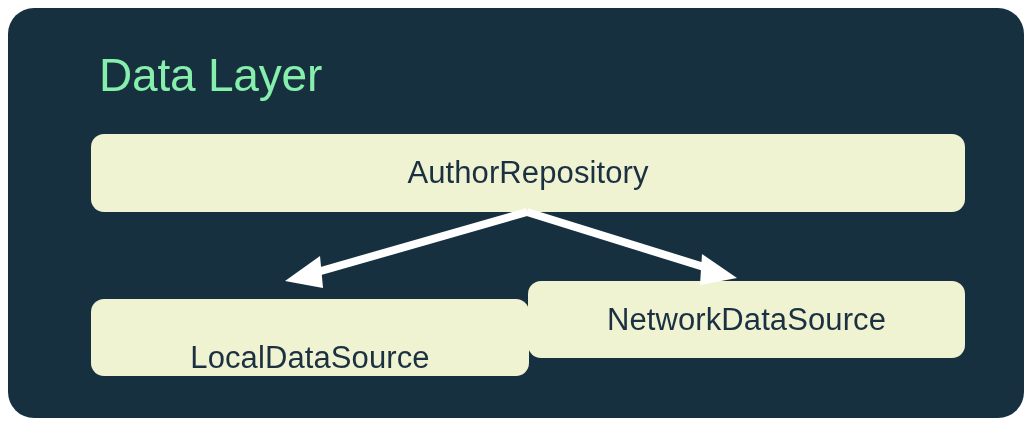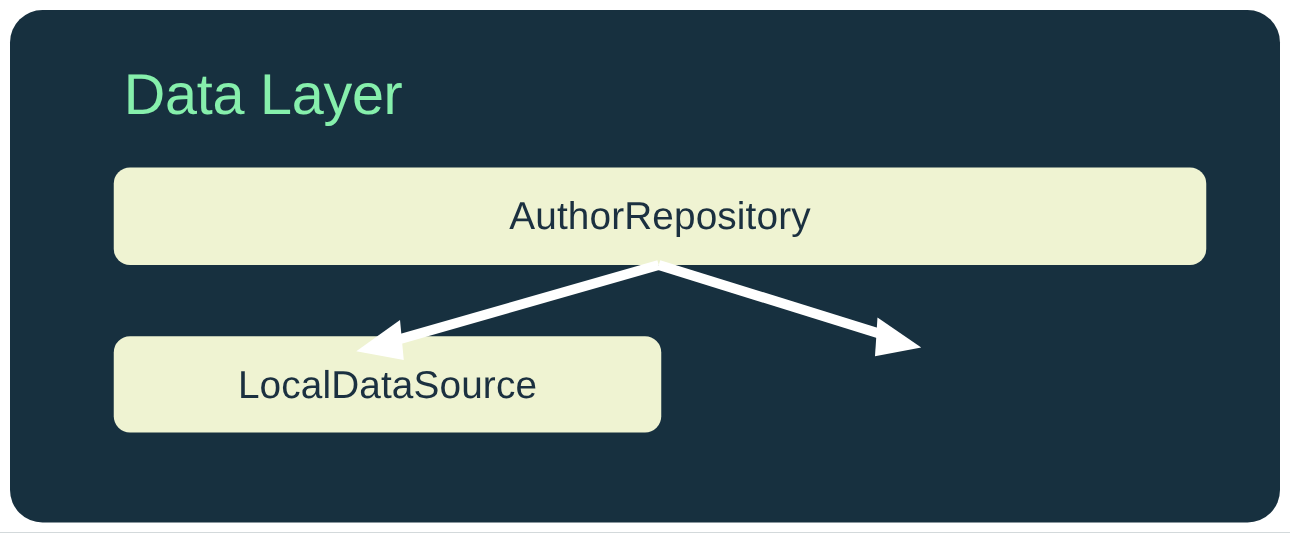--- a/index.html
+++ b/index.html
@@ -67,23 +67,24 @@
 
   .node-repository {
     left: 91px;
     top: 134px;
     width: 874px;
     height: 78px;
   }
 
   .node-local {
     left: 91px;
-    top: 269px;
+    top: 299px;
     width: 438px;
     height: 77px;
+    align-items: flex-end;
   }
 
   .node-network {
     left: 528px;
     top: 281px;
     width: 437px;
     height: 77px;
   }
 
   
@@ -106,20 +107,23 @@
   </div>
 
   <div class="node node-repository">
     <span>AuthorRepository</span>
   </div>
 
   <div class="node node-local">
     <span>LocalDataSource</span>
   </div>
 
+  <div class="node node-network">
+    <span>NetworkDataSource</span>
+  </div>
 
   <svg class="arrows" viewBox="0 0 1032 426" width="1032" height="426">
 
     <g>
       <path d="M 527 212 L 300 277" stroke="#ffffff" stroke-width="8" stroke-linecap="butt" fill="none"></path>
       <path d="M 285 281 L 320 256 L 323 288 Z" fill="#ffffff"></path>
     </g>
 
     <g>
       <path d="M 527 212 L 720 272" stroke="#ffffff" stroke-width="8" stroke-linecap="butt" fill="none"></path>

